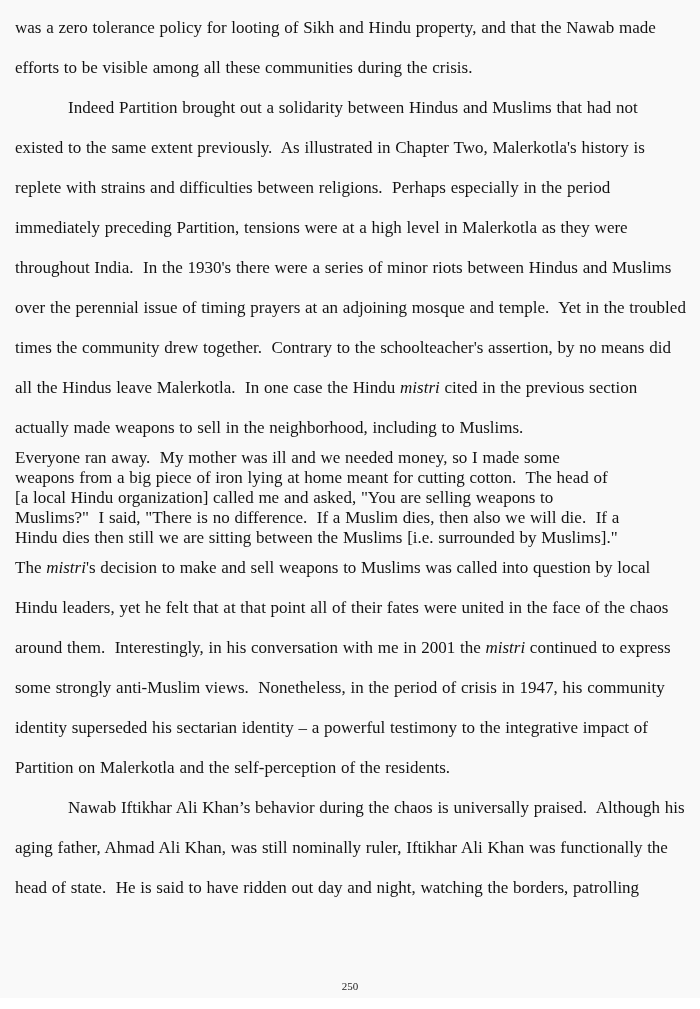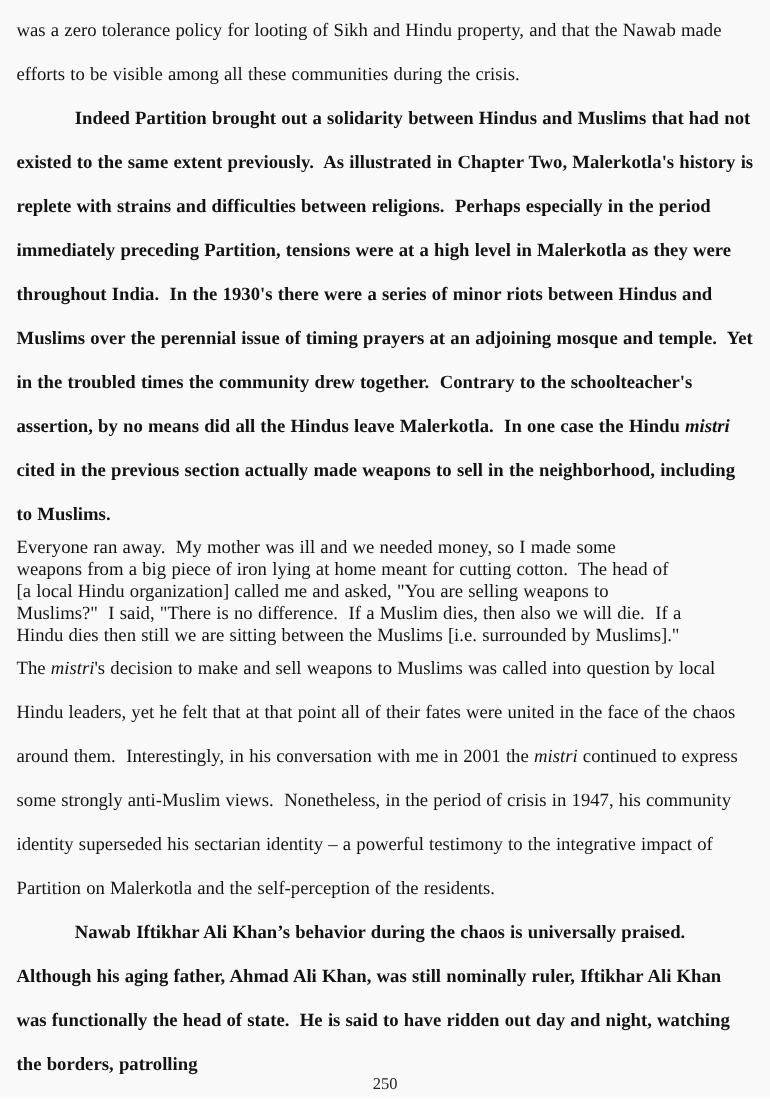--- a/index.html
+++ b/index.html
@@ -21,36 +21,35 @@
   }
   .para {
     margin: 0;
     line-height: 40px;
     white-space: pre-wrap;
     text-align: left;
     word-spacing: 0.5px;
   }
   .para.indent {
     text-indent: 53px;
-    font-weight: bold;
   }
   .para.quote {
     line-height: 20px;
     margin-right: 63px;
   }
   .italic {
     font-style: italic;
   }
   .page-number {
     position: absolute;
     bottom: 4px;
     left: 0;
     width: 100%;
     text-align: center;
-    font-size: 15px;
+    font-size: 11px;
     line-height: 16px;
     color: #222222;
   }
 </style>
 </head>
 <body>
 
 <div class="page">
   <div>
     <p class="para"><span>was a zero tolerance policy for looting of Sikh and Hindu property, and that the Nawab made efforts to be visible among all these communities during the crisis.</span></p>

